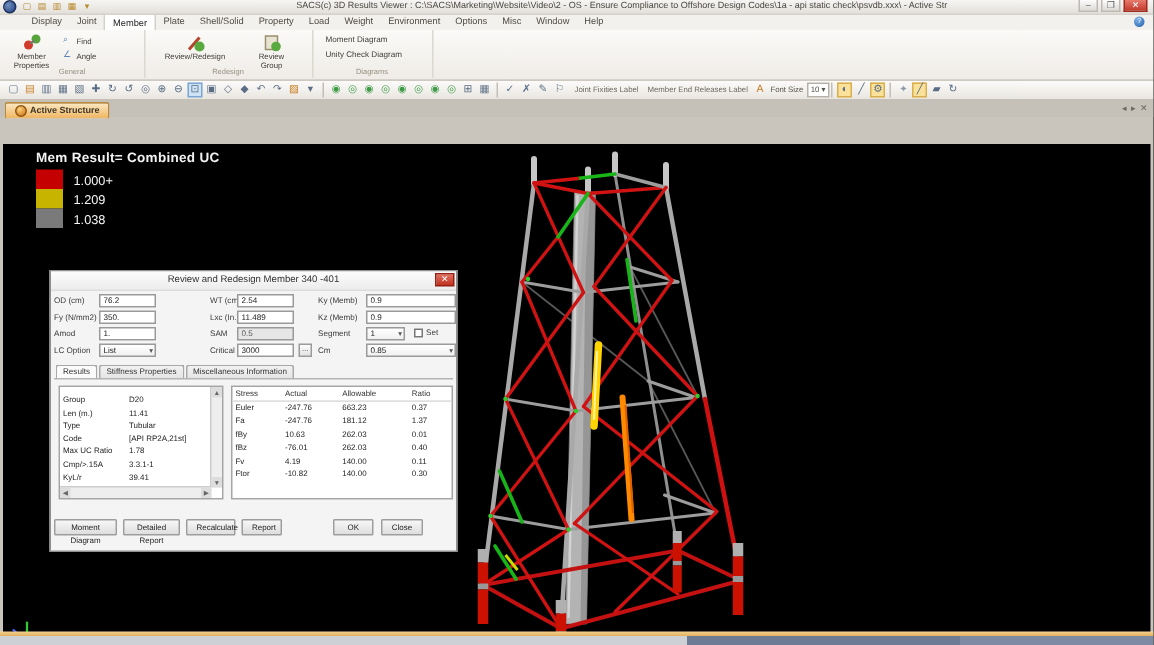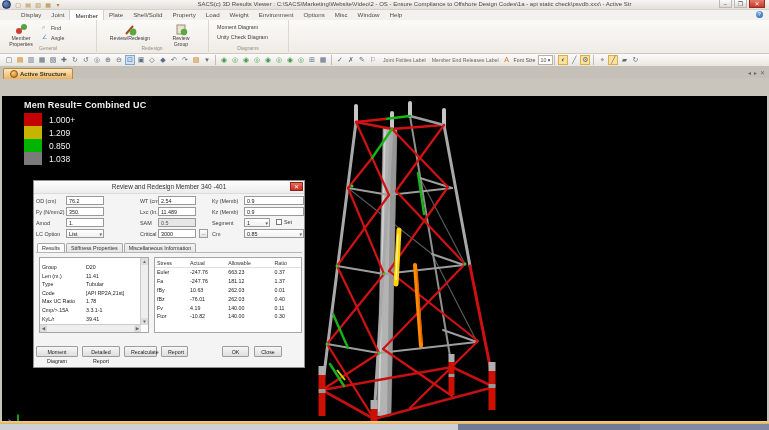--- a/index.html
+++ b/index.html
@@ -414,24 +414,20 @@
     <div id="legend-rows">
         <div class="lg-row">
           <span class="lg-sw" style="background: rgb(196, 0, 0);"></span>
           <span class="lg-val">1.000+</span>
         </div>
         <div class="lg-row">
           <span class="lg-sw" style="background: rgb(198, 180, 0);"></span>
           <span class="lg-val">1.209</span>
         </div>
         <div class="lg-row">
-          <span class="lg-sw" style="background: rgb(0, 180, 0);"></span>
-          <span class="lg-val">0.850</span>
-        </div>
-        <div class="lg-row">
           <span class="lg-sw" style="background: rgb(122, 122, 122);"></span>
           <span class="lg-val">1.038</span>
         </div>
       </div>
   </div>
 </div>
 
 <div class="dlg">
   <div class="dlg-title">Review and Redesign Member 340 -401</div>
   <div class="dlg-close">✕</div>

